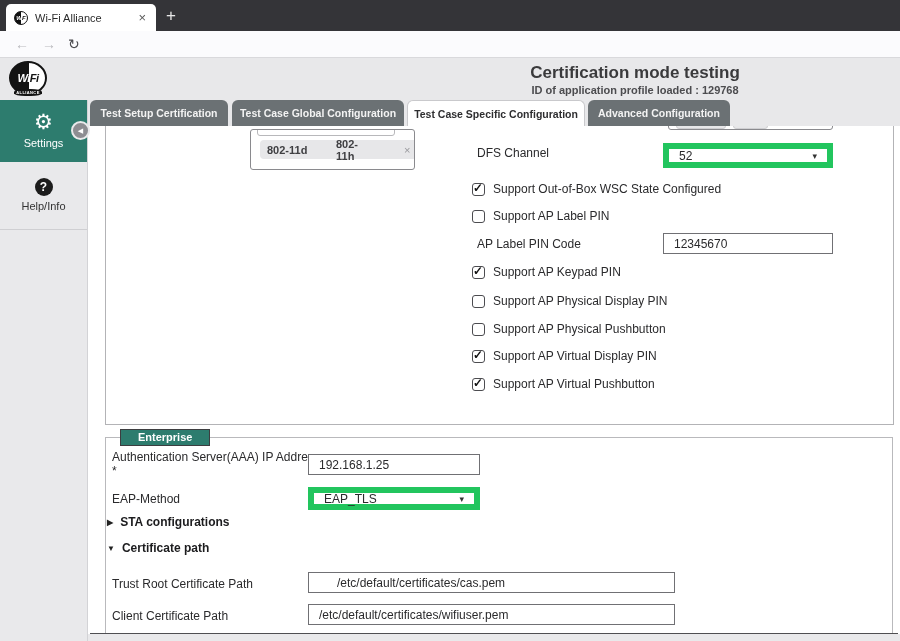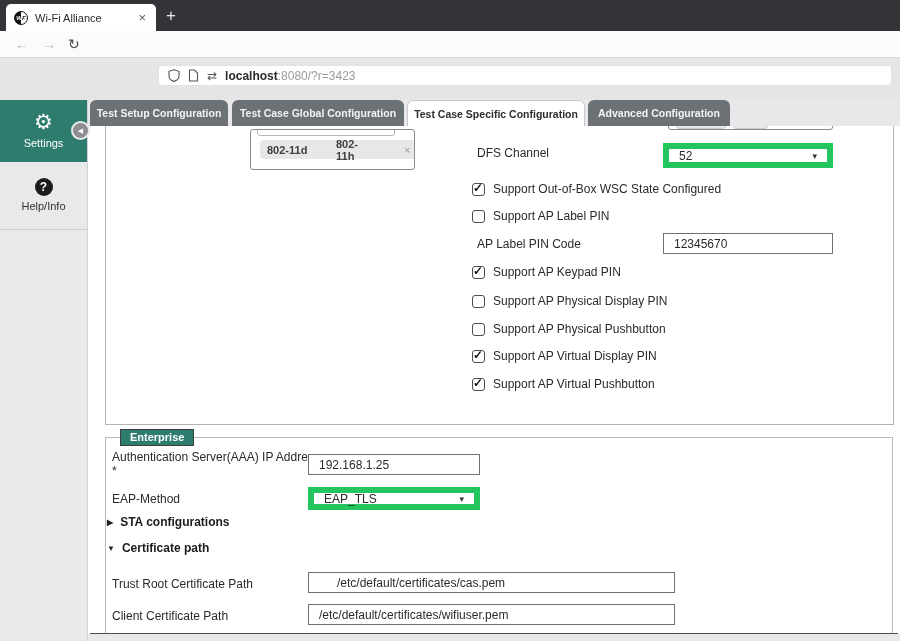--- a/index.html
+++ b/index.html
@@ -88,21 +88,21 @@
   .cbrow { position: absolute; left: 384px; display: flex; align-items: center; }
   .checkbox { width: 13px; height: 13px; border: 1.5px solid #4c4c50; border-radius: 3px; background: #fff;
               flex: none; position: relative; }
   .checkbox .mark { display: none; position: absolute; left: 0px; top: -3px; font-size: 12px; font-weight: bold; color: #111; }
   .checkbox.checked .mark { display: block; }
   .cbrow .cblabel { font-size: 12px; color: #2a2a2c; margin-left: 8px; white-space: nowrap; }
 
   .fieldset { position: absolute; left: 17px; top: 311px; width: 788px; height: 197px;
               border: 1px solid #b9b9bc; border-bottom: none; }
   .legend { position: absolute; left: 14px; top: -9px; background: #2d7c6e; color: #fff; font-size: 11px;
-            font-weight: bold; padding: 1px 9px 2px; border: 1px solid #3d3d40; }
+            font-weight: bold; padding: 1px 17px 2px; border: 1px solid #3d3d40; }
   .toggle { position: absolute; font-size: 12px; font-weight: bold; color: #1c1c1e; display: flex; align-items: center; }
   .toggle .caret { font-size: 8px; margin-right: 7px; color: #222; }
   .req { display: block; font-size: 12px; color: #2a2a2c; }
   .hr-dark { position: absolute; left: 2px; top: 507px; width: 808px; border-top: 1px solid #4f4f52; }
   .bottomgray { position: absolute; left: 0; top: 508px; width: 812px; height: 7px; background: #e9e9eb; }
 </style>
 </head>
 <body>
 
 <div id="screen">
@@ -133,38 +133,49 @@
         <svg width="11" height="13" viewBox="0 0 11 13">
             <path d="M1.5 1 h5 l3 3 v8 h-8 z" fill="none" stroke="#55555a" stroke-width="1.1"></path>
           </svg>
       </span>
       <span class="ic">⇄</span>
       <span class="url-host">localhost</span>
         <span class="url-rest">:8080/?r=3423</span>
     </div>
   </div>
 
+  <div class="pheader">
+    <div class="wifilogo">
+      <span class="w">Wi</span>
+        <span class="f">Fi</span>
+    </div>
+    <div class="logoband">ALLIANCE</div>
+    <div class="titlebox">
+      <div class="title">Certification mode testing</div>
+      <div class="subtitle">ID of application profile loaded : 129768</div>
+    </div>
+  </div>
 
   <div class="sidebar">
     <div class="sitem active" style="height:62px">
       <span class="gear">⚙</span>
       <span class="slabel">Settings</span>
     </div>
     <div class="sitem" style="height:68px">
       <span class="helpcirc">?</span>
       <span class="slabel">Help/Info</span>
     </div>
   </div>
   <div class="collapse-badge">
       <span>◀</span>
     </div>
 
   <div class="apptabs">
     <div class="atab" style="left:2px;width:138px">
-        <span>Test Setup Configuration</span>
+        <span>Test Setup Certification</span>
       </div>
     <div class="atab" style="left:144px;width:172px">
         <span>Test Case Global Configuration</span>
       </div>
     <div class="atab active" style="left:319px;width:178px">
         <span>Test Case Specific Configuration</span>
       </div>
     <div class="atab" style="left:500px;width:142px">
         <span>Advanced Configuration</span>
       </div>

